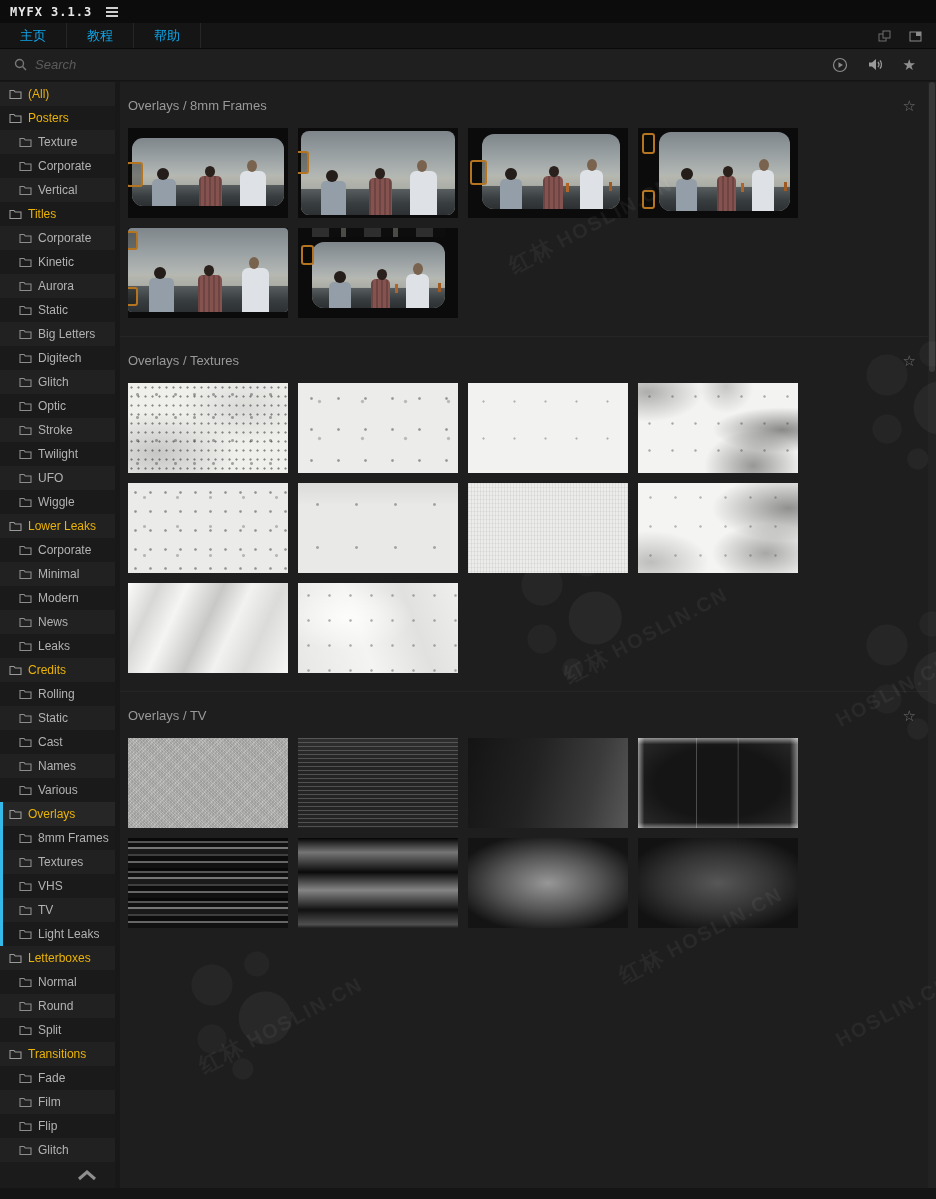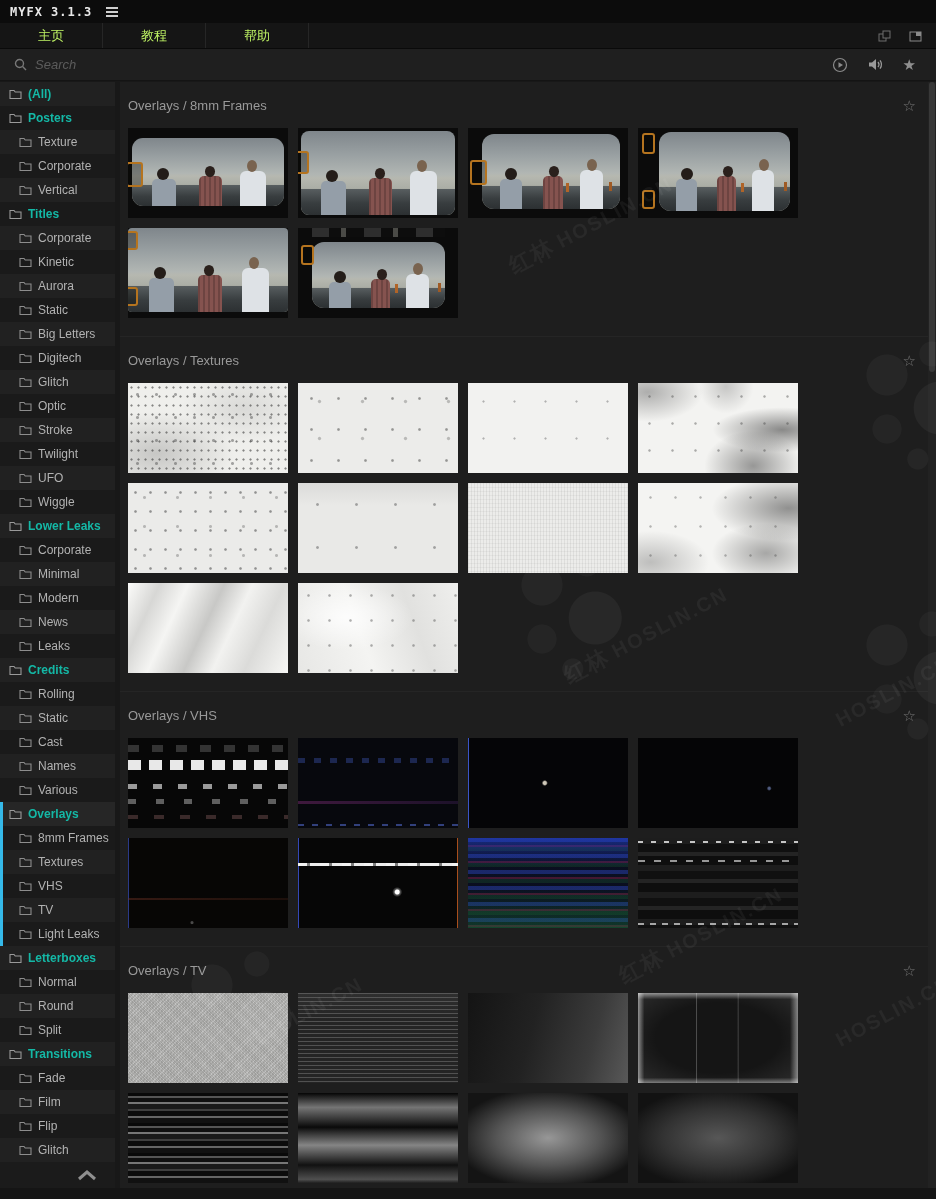--- a/index.html
+++ b/index.html
@@ -7,41 +7,41 @@
     font-family:"Liberation Sans", sans-serif; }
 
   
   .titlebar { height:23px; background:#0c0c0c; display:flex; align-items:center; padding:0 10px; }
   .titlebar .title { color:#e8e8e8; font-family:"DejaVu Sans Mono", monospace; font-weight:bold; font-size:12px; letter-spacing:1px; }
   .hamburger { margin-left:14px; width:12px; height:9px; display:inline-block; position:relative; }
   .hamburger span { position:absolute; left:0; width:12px; height:1.5px; background:#cfcfcf; }
   .hamburger span:nth-child(1){top:0}.hamburger span:nth-child(2){top:4px}.hamburger span:nth-child(3){top:8px}
 
   .menubar { height:26px; background:#151515; display:flex; align-items:stretch; border-bottom:1px solid #0a0a0a; }
-  .menu-item { color:#bef264; font-size:13px; padding:0 38px; display:flex; align-items:center; border-right:1px solid #262626; cursor:default; }
+  .menu-item { color:#0ea5e9; font-size:13px; padding:0 20px; display:flex; align-items:center; border-right:1px solid #262626; cursor:default; }
   .menubar .spacer { flex:1; }
   .win-icons { display:flex; align-items:center; gap:18px; padding-right:14px; }
   .win-icons svg { display:block; }
 
   .searchbar { height:32px; background:#1f1f1f; display:flex; align-items:center; padding:0 14px; border-bottom:1px solid #141414; }
   .search-icon { margin-right:8px; flex:none; }
   .searchbar input { background:transparent; border:none; outline:none; color:#bbb; font-size:13px; width:300px; font-family:"Liberation Sans",sans-serif; }
   .searchbar input::placeholder { color:#5c5c5c; font-style:italic; }
   .searchbar .spacer { flex:1; }
   .sb-icons { display:flex; align-items:center; gap:19px; padding-right:6px; }
   .sb-star { color:#8f8f8f; font-size:15px; line-height:1; }
 
   
   .sidebar { position:absolute; left:0; top:82px; width:115px; bottom:11px; background:#1b1b1b; overflow:hidden; }
   .side-row { height:24px; display:flex; align-items:center; border-left:3px solid transparent; padding-left:6px; cursor:pointer; }
   .side-row:nth-child(odd) { background:#212121; }
   .side-row:nth-child(even){ background:#1a1a1a; }
   .side-row.lv1 { padding-left:16px; }
   .side-row .flabel { color:#b2b2b2; font-size:12px; margin-left:6px; white-space:nowrap; }
-  .side-row.parent .flabel { color:#14b8a6; font-weight:bold; }
+  .side-row.parent .flabel { color:#eab308; font-weight:normal; }
   .side-row .folder { color:#8d8d8d; display:flex; }
   .side-row.parent .folder { color:#9a9a9a; }
   .side-row.accent { border-left-color:#35b9e9; }
   .side-row.accent.parent { background:#262626; }
   .side-footer { height:26px; display:flex; align-items:center; justify-content:flex-end; padding-right:18px; background:#1b1b1b; }
 
   
   .content { position:absolute; left:120px; top:82px; right:0; bottom:11px; background:#1e1e1e; overflow:hidden; }
   .section { padding:0 20px 18px 8px; }
   .section + .section { border-top:1px solid #252525; }
@@ -711,36 +711,20 @@
           <div class="thumb tex-5"></div>
           <div class="thumb tex-6"></div>
           <div class="thumb tex-7"></div>
           <div class="thumb tex-8"></div>
           <div class="thumb tex-9"></div>
           <div class="thumb tex-10"></div>
         </div>
       </div>
       <div class="section">
         <div class="sec-head">
-          <span class="sec-title">Overlays / VHS</span>
-          <span class="sec-star">☆</span>
-        </div>
-        <div class="grid">
-          <div class="thumb vhs-1"></div>
-          <div class="thumb vhs-2"></div>
-          <div class="thumb vhs-3"></div>
-          <div class="thumb vhs-4"></div>
-          <div class="thumb vhs-5"></div>
-          <div class="thumb vhs-6"></div>
-          <div class="thumb vhs-7"></div>
-          <div class="thumb vhs-8"></div>
-        </div>
-      </div>
-      <div class="section">
-        <div class="sec-head">
           <span class="sec-title">Overlays / TV</span>
           <span class="sec-star">☆</span>
         </div>
         <div class="grid">
           <div class="thumb tv-1"></div>
           <div class="thumb tv-2"></div>
           <div class="thumb tv-3"></div>
           <div class="thumb tv-4"></div>
           <div class="thumb tv-5"></div>
           <div class="thumb tv-6"></div>

